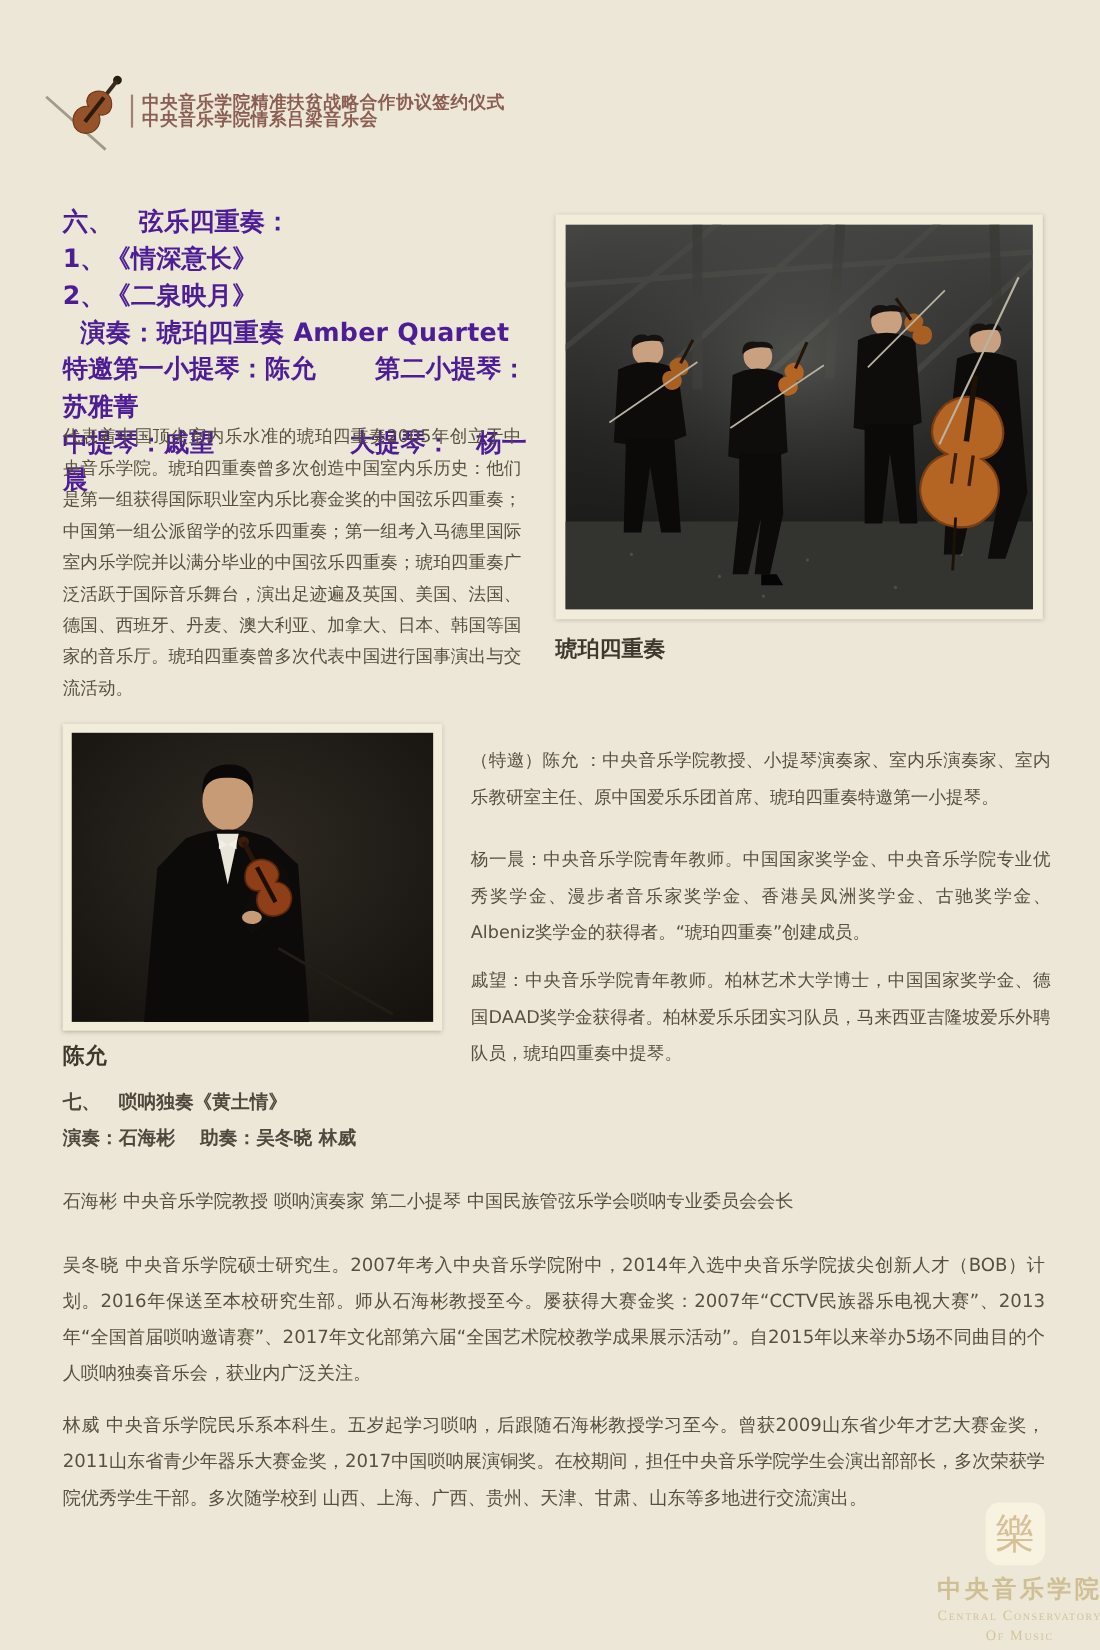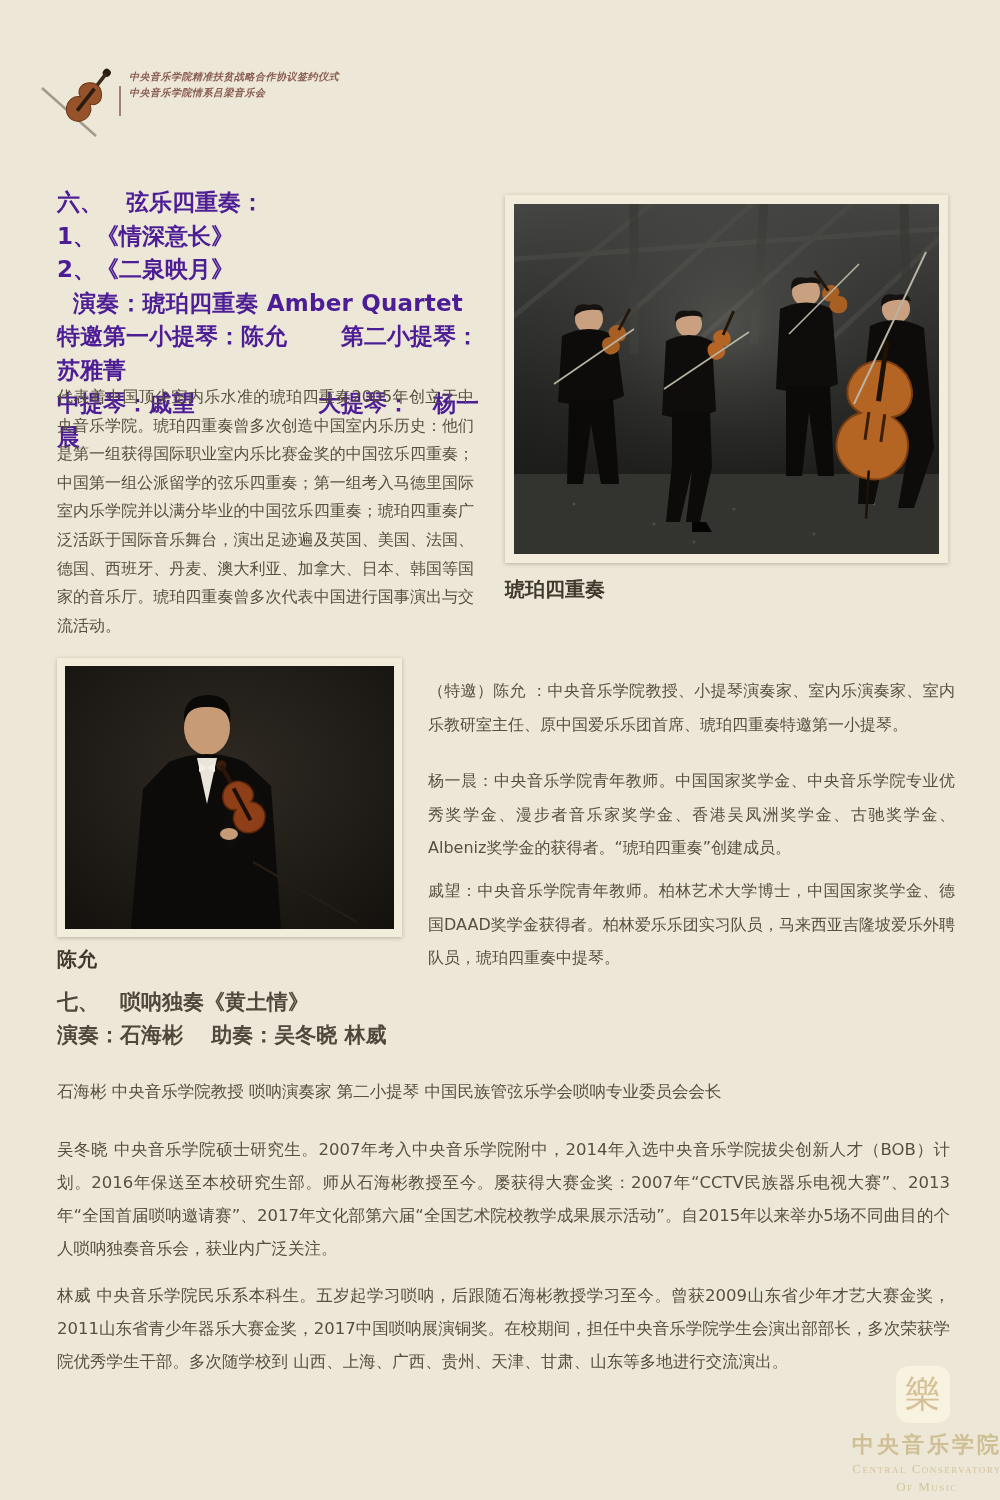--- a/index.html
+++ b/index.html
@@ -7,41 +7,41 @@
     position:relative;
     width:1000px;height:1500px;
     background:#ece7d7;
     font-family:"DejaVu Sans","Liberation Sans",sans-serif;
     color:#534d41;
     overflow:hidden;
   }
   
   .hdr-icon{position:absolute;left:34px;top:62px;}
   .hdr-divider{position:absolute;left:119px;top:86px;width:2px;height:30px;background:#8a5e52;opacity:.75;}
-  .hdr-text{position:absolute;left:129px;top:69px;font-size:10px;line-height:16px;color:#8a5e52;font-weight:600;letter-spacing:.5px;font-style:italic;}
+  .hdr-text{position:absolute;left:129px;top:85px;font-size:16px;line-height:16px;color:#8a5e52;font-weight:600;letter-spacing:.5px;}
   
   .s6{position:absolute;left:57px;top:186px;width:440px;font-size:23px;line-height:33.5px;color:#4c1d95;font-weight:600;}
   .s6 .latin{letter-spacing:.2px;margin-left:16px;}
   
   .desc{position:absolute;left:57px;top:383px;width:417px;font-size:16px;line-height:28.6px;text-align:justify;color:#57503f;}
   
   .photo-frame{position:absolute;background:#f2ecdb;box-sizing:border-box;box-shadow:0 1px 4px rgba(90,80,60,.35);}
   .photo-frame svg{display:block;}
   .photo1{left:505px;top:195px;width:443px;height:368px;padding:9px;}
   .photo2{left:57px;top:658px;width:345px;height:279px;padding:8px;}
   .caption{position:absolute;text-align:left;font-weight:bold;color:#3e382d;font-size:20px;}
   .cap1{left:505px;top:576px;width:443px;}
   .cap2{left:57px;top:946px;width:345px;}
   
   .bio{position:absolute;left:428px;width:527px;font-size:16px;line-height:33.5px;text-align:justify;color:#57503f;}
   .bio1{top:674px;}
   .bio2{top:764px;}
   .bio3{top:874px;}
   
-  .s7{position:absolute;left:57px;top:986px;width:600px;font-size:21px;line-height:33px;color:#4f483c;font-weight:600;}
+  .s7{position:absolute;left:57px;top:986px;width:600px;font-size:17px;line-height:33px;color:#4f483c;font-weight:600;}
   
   .wide{position:absolute;left:57px;width:893px;font-size:16.5px;line-height:33px;text-align:justify;color:#57503f;}
   .p-shi{top:1075px;}
   .p-wu{top:1133px;}
   .p-lin{top:1279px;}
   
   .seal{position:absolute;left:896px;top:1366px;width:54px;height:57px;background:#f8f2e1;border-radius:13px;
         display:flex;align-items:center;justify-content:center;
         color:#d5c097;font-size:36px;font-family:"DejaVu Serif","Liberation Serif",serif;}
   .logo-cn{position:absolute;left:852px;top:1430px;width:150px;text-align:center;color:#cfbf94;

